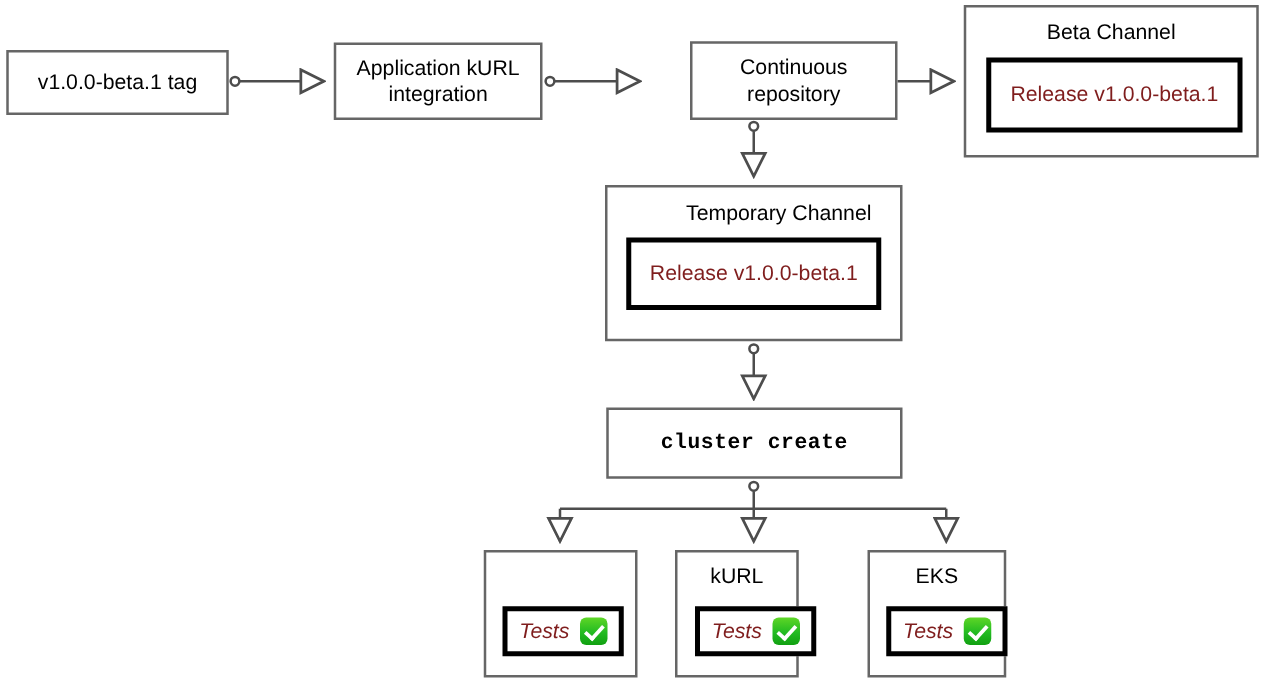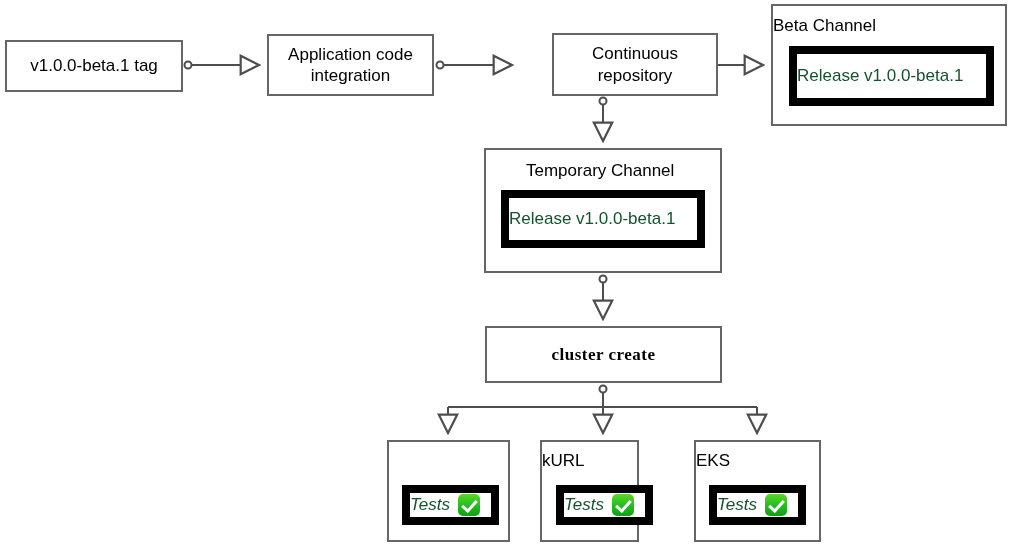--- a/index.html
+++ b/index.html
@@ -31,38 +31,39 @@
   .container-node {
     position: absolute;
     box-sizing: border-box;
     border: 2px solid #666666;
     background: #ffffff;
   }
   .container-title {
     position: absolute;
     left: 0;
     right: 0;
+    text-align: center;
     color: #000000;
     font-size: 17px;
     font-family: "Liberation Sans", sans-serif;
   }
   .inner-node {
     position: absolute;
     box-sizing: border-box;
-    border: 8px solid #000000;
+    border: 4px solid #000000;
     background: #ffffff;
     display: flex;
     align-items: center;
-    justify-content: flex-start;
-    color: #14532d;
+    justify-content: center;
+    color: #7f1d1d;
     font-size: 17px;
     gap: 8px;
   }
   .mono {
-    font-family: Liberation Serif, serif;
+    font-family: Liberation Mono, monospace;
     font-weight: bold;
     font-size: 17px;
     letter-spacing: 0.5px;
     text-align: center;
   }
   .edge-layer {
     position: absolute;
     left: 0;
     top: 0;
     width: 1016px;
@@ -127,21 +128,21 @@
       <line x1="757" y1="407" x2="757" y2="433" marker-end="url(#arrow)"></line>
     </g>
   </svg>
 
   <div class="node" style="left:5px; top:40px; width:178px; height:52px;">
     <span>v1.0.0-beta.1 tag</span>
   </div>
 
   <div class="node" style="left:267px; top:34px; width:167px; height:62px;">
     <span>
-      <span>Application code</span><br>
+      <span>Application kURL</span><br>
       <span>integration</span>
     </span>
   </div>
 
   <div class="node" style="left:520px; top:33px; width:166px; height:63px;margin-left:32px;">
     <span>
       <span>Continuous</span><br>
       <span>repository</span>
     </span>
   </div>
@@ -172,21 +173,21 @@
   </div>
 
   <div class="container-node" style="left:540px; top:440px; width:99px; height:102px;">
     <div class="container-title" style="top:9px;">kURL</div>
     <div class="inner-node" style="left:14px; top:43px; width:97px; height:40px;">
       <span class="tests-label">Tests</span>
       <span class="check"></span>
     </div>
   </div>
 
-  <div class="container-node" style="left:694px; top:440px; width:127px; height:102px;">
+  <div class="container-node" style="left:694px; top:440px; width:111px; height:102px;">
     <div class="container-title" style="top:9px;">EKS</div>
     <div class="inner-node" style="left:13px; top:43px; width:97px; height:40px;">
       <span class="tests-label">Tests</span>
       <span class="check"></span>
     </div>
   </div>
 
 </div>
 
 </body></html>

